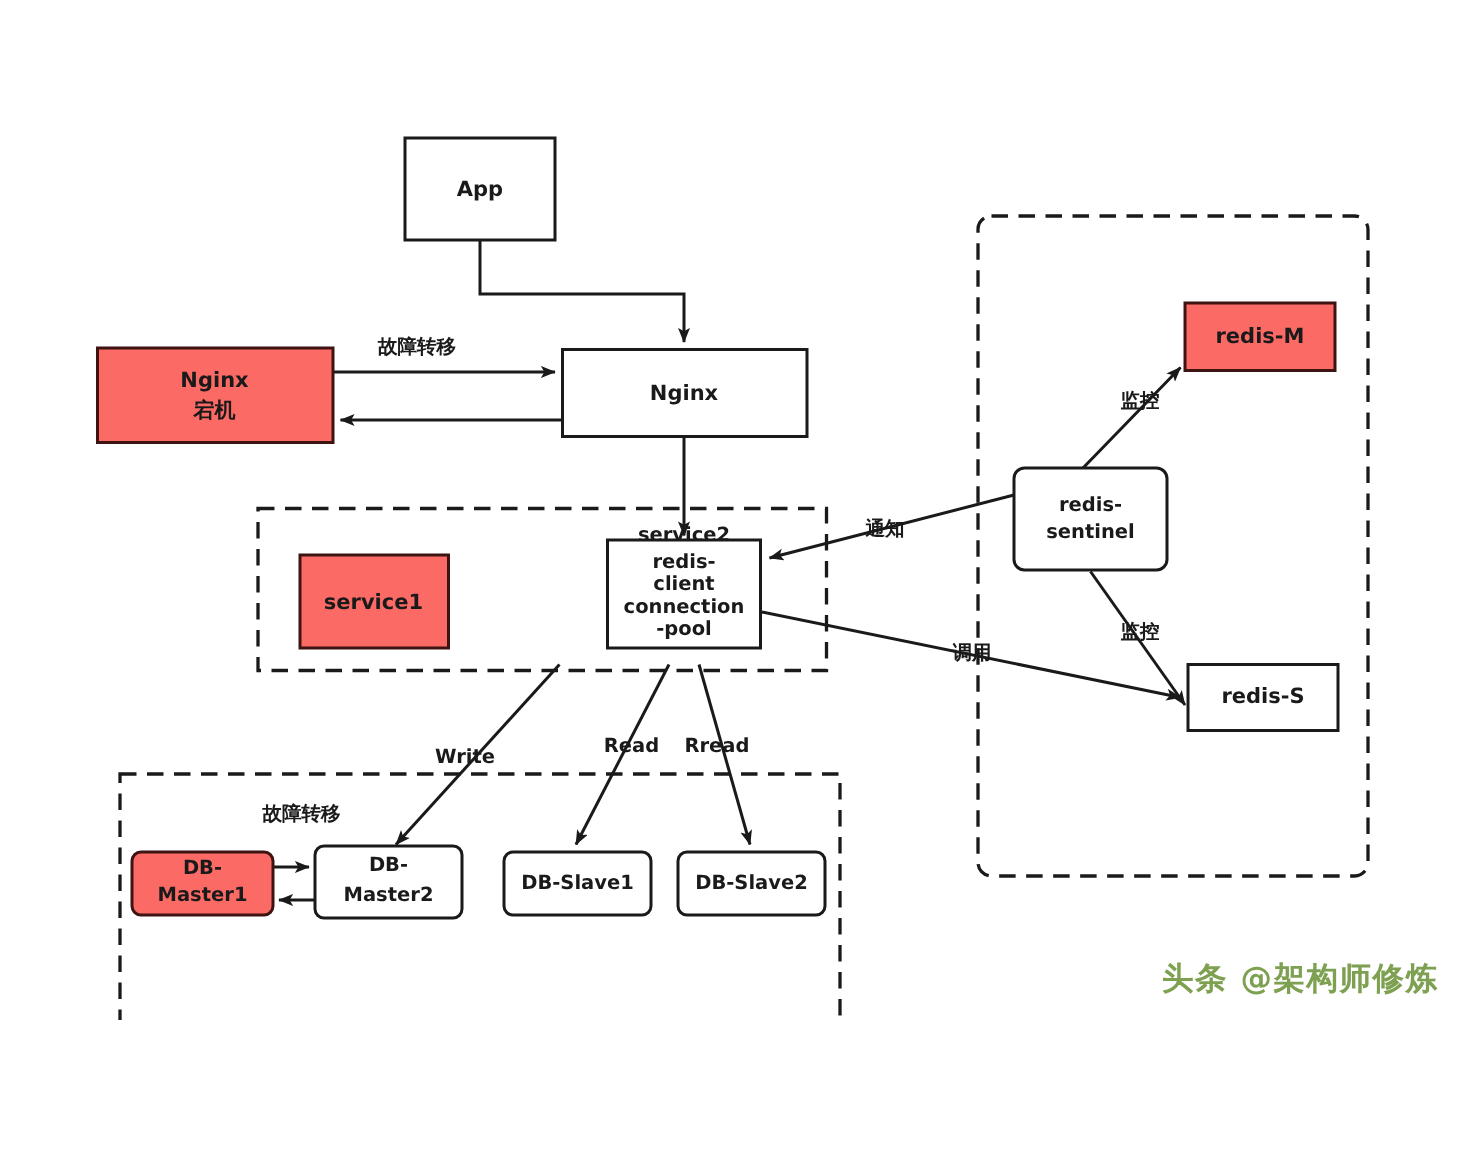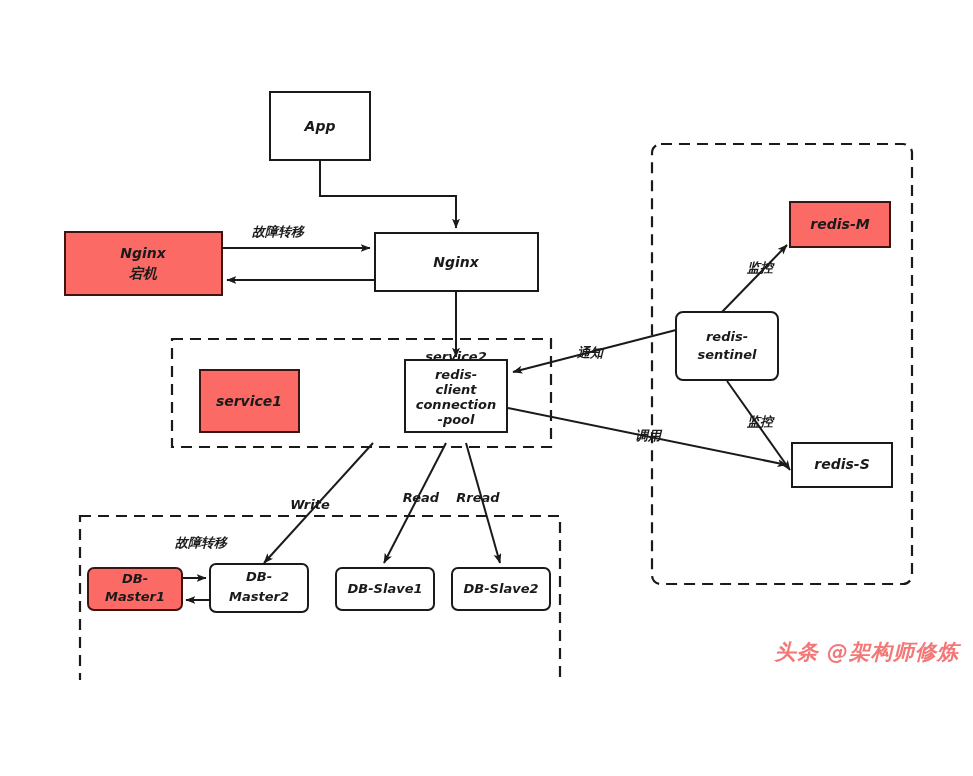--- a/index.html
+++ b/index.html
@@ -7,21 +7,20 @@
     padding: 0;
     background: #ffffff;
   }
   #canvas {
     position: relative;
     width: 973px;
     height: 680px;
     background: #ffffff;
     font-family: "DejaVu Sans", "Liberation Sans", sans-serif;
     overflow: hidden;
-    font-style: italic;
   }
   #diagram-svg {
     position: absolute;
     left: 0; top: 0;
     width: 973px;
     height: 776px;
   }
   .node-rect {
     fill: #ffffff;
     stroke: #1a1a1a;
@@ -69,21 +68,21 @@
     text-anchor: middle;
     dominant-baseline: middle;
   }
   .watermark {
     position: absolute;
     right: 14px;
     bottom: 14px;
     font-family: "DejaVu Sans", "Liberation Sans", sans-serif;
     font-size: 21px;
     font-weight: bold;
-    color: #ef4444;
+    color: #4d7c0f;
     opacity: 0.72;
     letter-spacing: 1px;
     white-space: nowrap;
   }
 </style>
 </head>
 <body>
 
 <div id="canvas">
 

